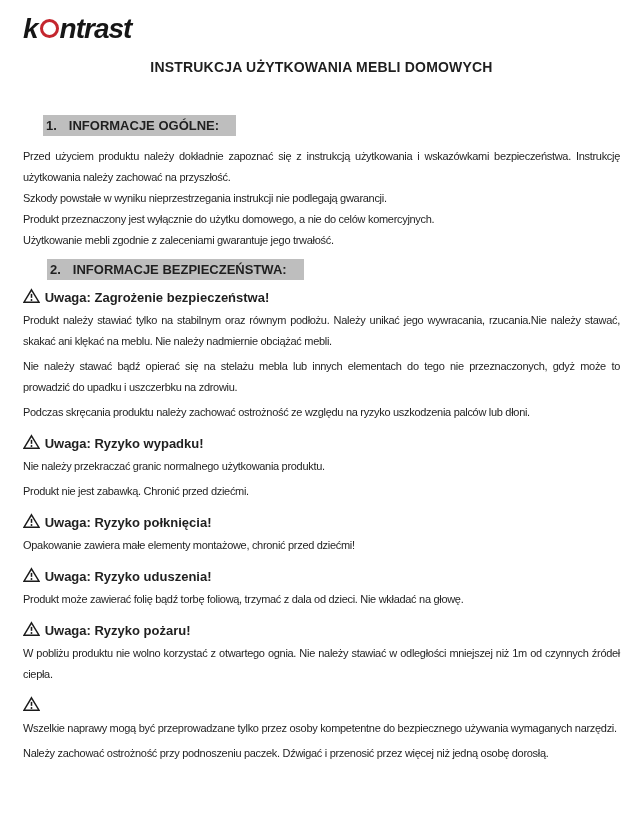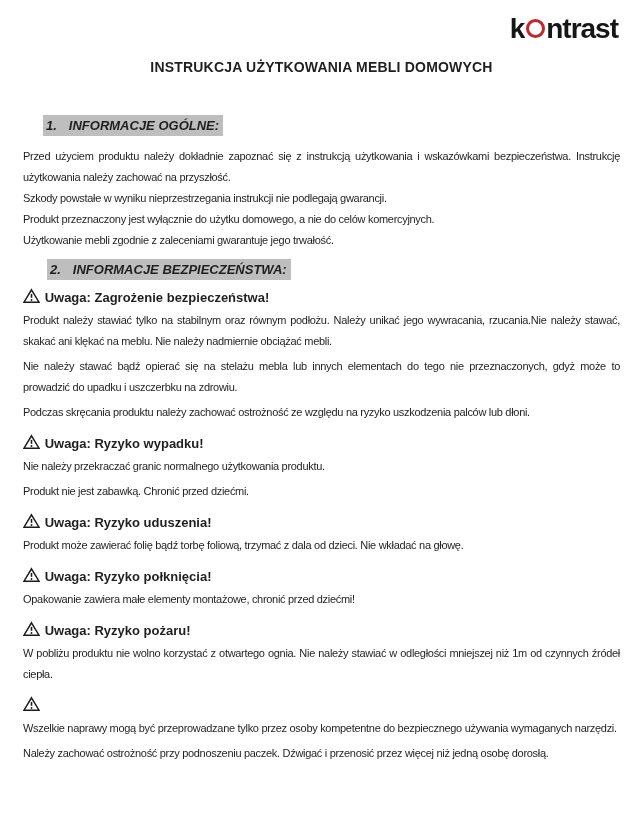--- a/index.html
+++ b/index.html
@@ -11,25 +11,25 @@
     overflow:hidden;
     background:#ffffff;
     font-family:"Liberation Sans", sans-serif;
     color:#1f1f1f;
   }
   
   .logo-row {
     padding-top:12px;
     padding-right:2px;
     height:34px; line-height:34px;
-    text-align:right;
     font-weight:700;
     font-size:28px;
     letter-spacing:-1px;
     color:#161616;
+    font-style:italic;
   }
   .logo-ring {
     display:inline-block;
     width:13px; height:13px;
     border:3.2px solid #c4262e;
     border-radius:50%;
     margin:0 1px 0 2px;
   }
   
   .title {
@@ -40,21 +40,21 @@
     letter-spacing:0.2px;
   }
   
   .sec-heading {
     margin:44px 0 0 20px;
     font-size:13px;
     font-weight:700;
     line-height:14px;
   }
   .sec-heading.sec2 { margin-top:12px;margin-left:24px; }
-  .sec-heading .hl { background:#bebebe; padding:3px 4px 3px 3px;font-style:italic; }
+  .sec-heading .hl { background:#bebebe; padding:3px 17px 3px 3px; }
   .sec-heading .num { margin-right:12px; }
   
   .s1-paras { margin-top:13px; }
   .body-p {
     margin:0;
     font-size:11px;
     line-height:21px;
     letter-spacing:-0.3px;
     text-align:justify;
   }
@@ -113,32 +113,32 @@
         <p class="body-p">Nie należy przekraczać granic normalnego użytkowania produktu.</p>
         <p class="body-p">Produkt nie jest zabawką. Chronić przed dziećmi.</p>
       </div>
       <div class="warning">
         <div class="warn-head">
   <svg class="warn-icon" width="17" height="16" viewBox="0 0 24 22" aria-hidden="true">
     <path d="M12 2.2 L22.6 19.8 L1.4 19.8 Z" fill="none" stroke="#1b1b1b" stroke-width="2.1"></path>
     <line x1="12" y1="8" x2="12" y2="13.6" stroke="#1b1b1b" stroke-width="2.2"></line>
     <circle cx="12" cy="16.6" r="1.35" fill="#1b1b1b"></circle>
   </svg>
-<span>Uwaga: Ryzyko uduszenia!</span></div>
-        <p class="body-p">Produkt może zawierać folię bądź torbę foliową, trzymać z dala od dzieci. Nie wkładać na głowę.</p>
+<span>Uwaga: Ryzyko połknięcia!</span></div>
+        <p class="body-p">Opakowanie zawiera małe elementy montażowe, chronić przed dziećmi!</p>
       </div>
       <div class="warning">
         <div class="warn-head">
   <svg class="warn-icon" width="17" height="16" viewBox="0 0 24 22" aria-hidden="true">
     <path d="M12 2.2 L22.6 19.8 L1.4 19.8 Z" fill="none" stroke="#1b1b1b" stroke-width="2.1"></path>
     <line x1="12" y1="8" x2="12" y2="13.6" stroke="#1b1b1b" stroke-width="2.2"></line>
     <circle cx="12" cy="16.6" r="1.35" fill="#1b1b1b"></circle>
   </svg>
-<span>Uwaga: Ryzyko połknięcia!</span></div>
-        <p class="body-p">Opakowanie zawiera małe elementy montażowe, chronić przed dziećmi!</p>
+<span>Uwaga: Ryzyko uduszenia!</span></div>
+        <p class="body-p">Produkt może zawierać folię bądź torbę foliową, trzymać z dala od dzieci. Nie wkładać na głowę.</p>
       </div>
       <div class="warning">
         <div class="warn-head">
   <svg class="warn-icon" width="17" height="16" viewBox="0 0 24 22" aria-hidden="true">
     <path d="M12 2.2 L22.6 19.8 L1.4 19.8 Z" fill="none" stroke="#1b1b1b" stroke-width="2.1"></path>
     <line x1="12" y1="8" x2="12" y2="13.6" stroke="#1b1b1b" stroke-width="2.2"></line>
     <circle cx="12" cy="16.6" r="1.35" fill="#1b1b1b"></circle>
   </svg>
 <span>Uwaga: Ryzyko pożaru!</span></div>
         <p class="body-p">W pobliżu produktu  nie wolno korzystać z otwartego ognia. Nie należy stawiać w odległości mniejszej niż 1m od czynnych źródeł ciepła.</p>

